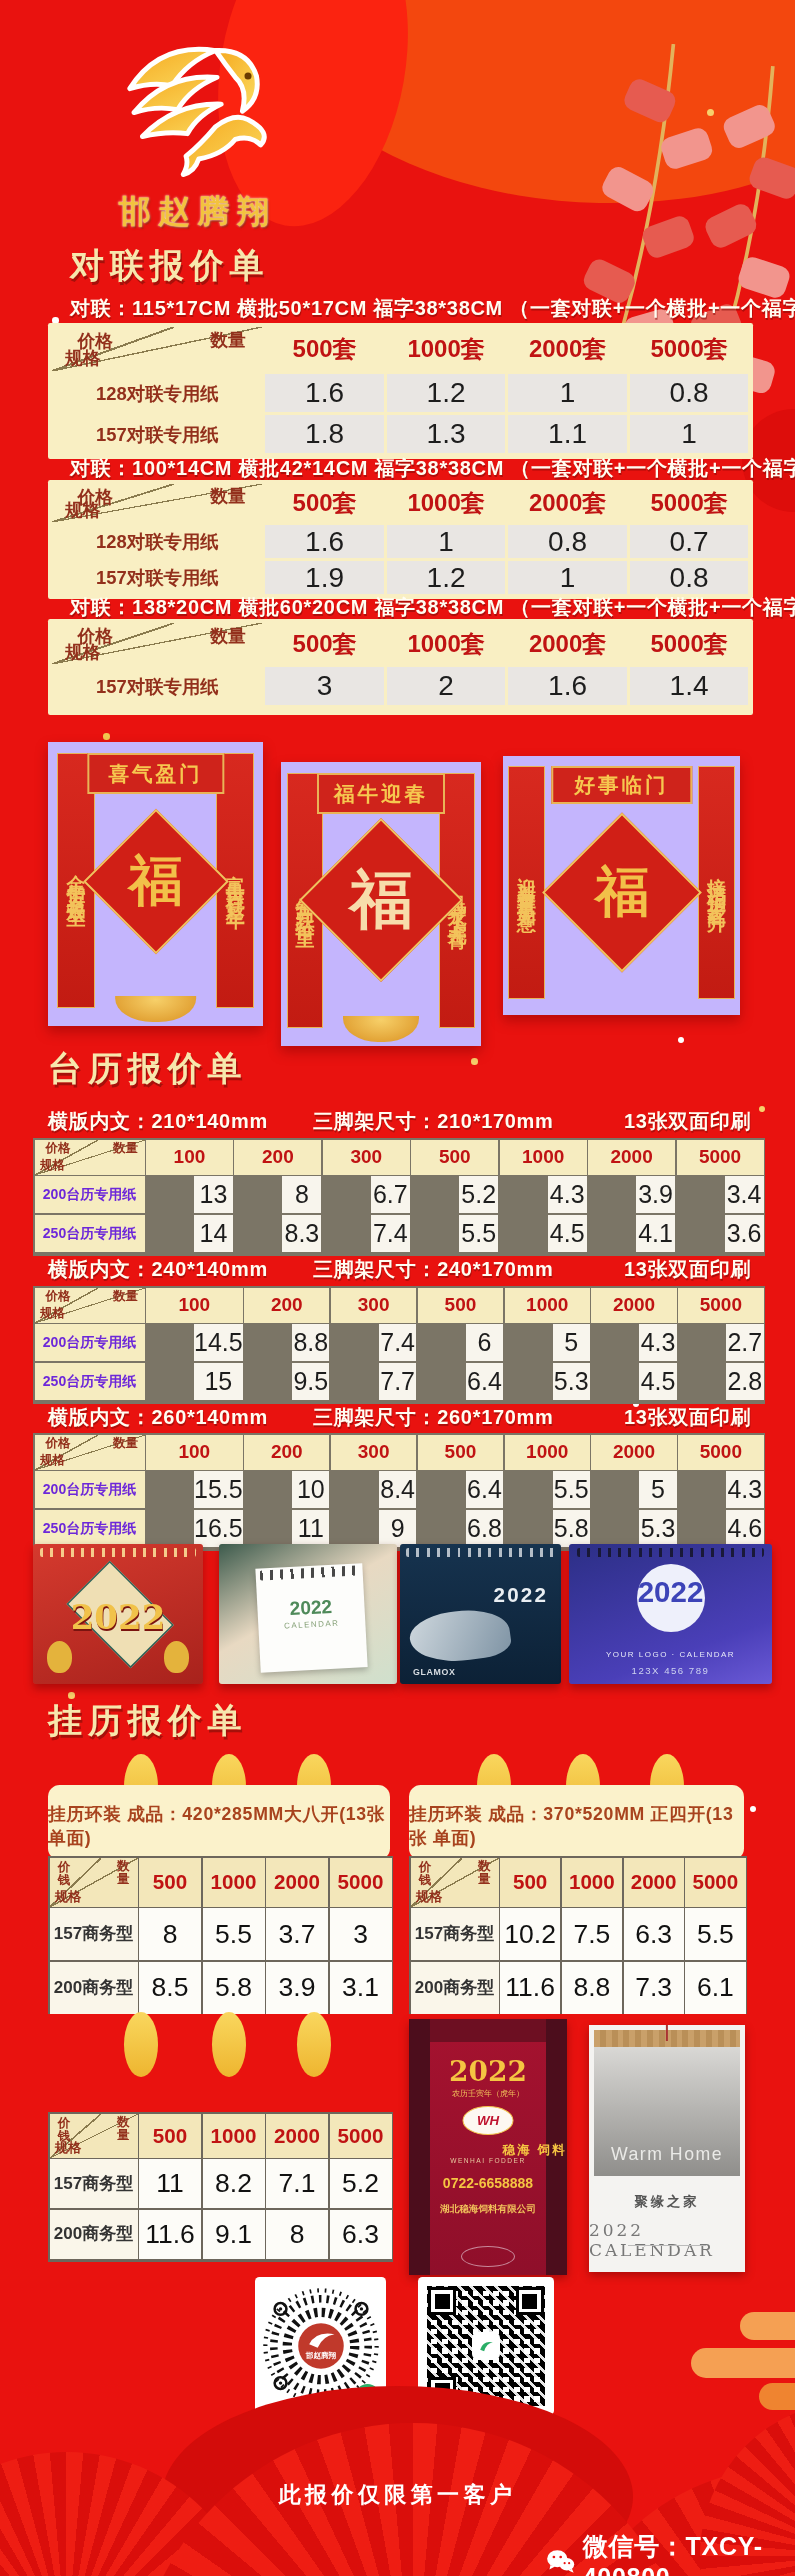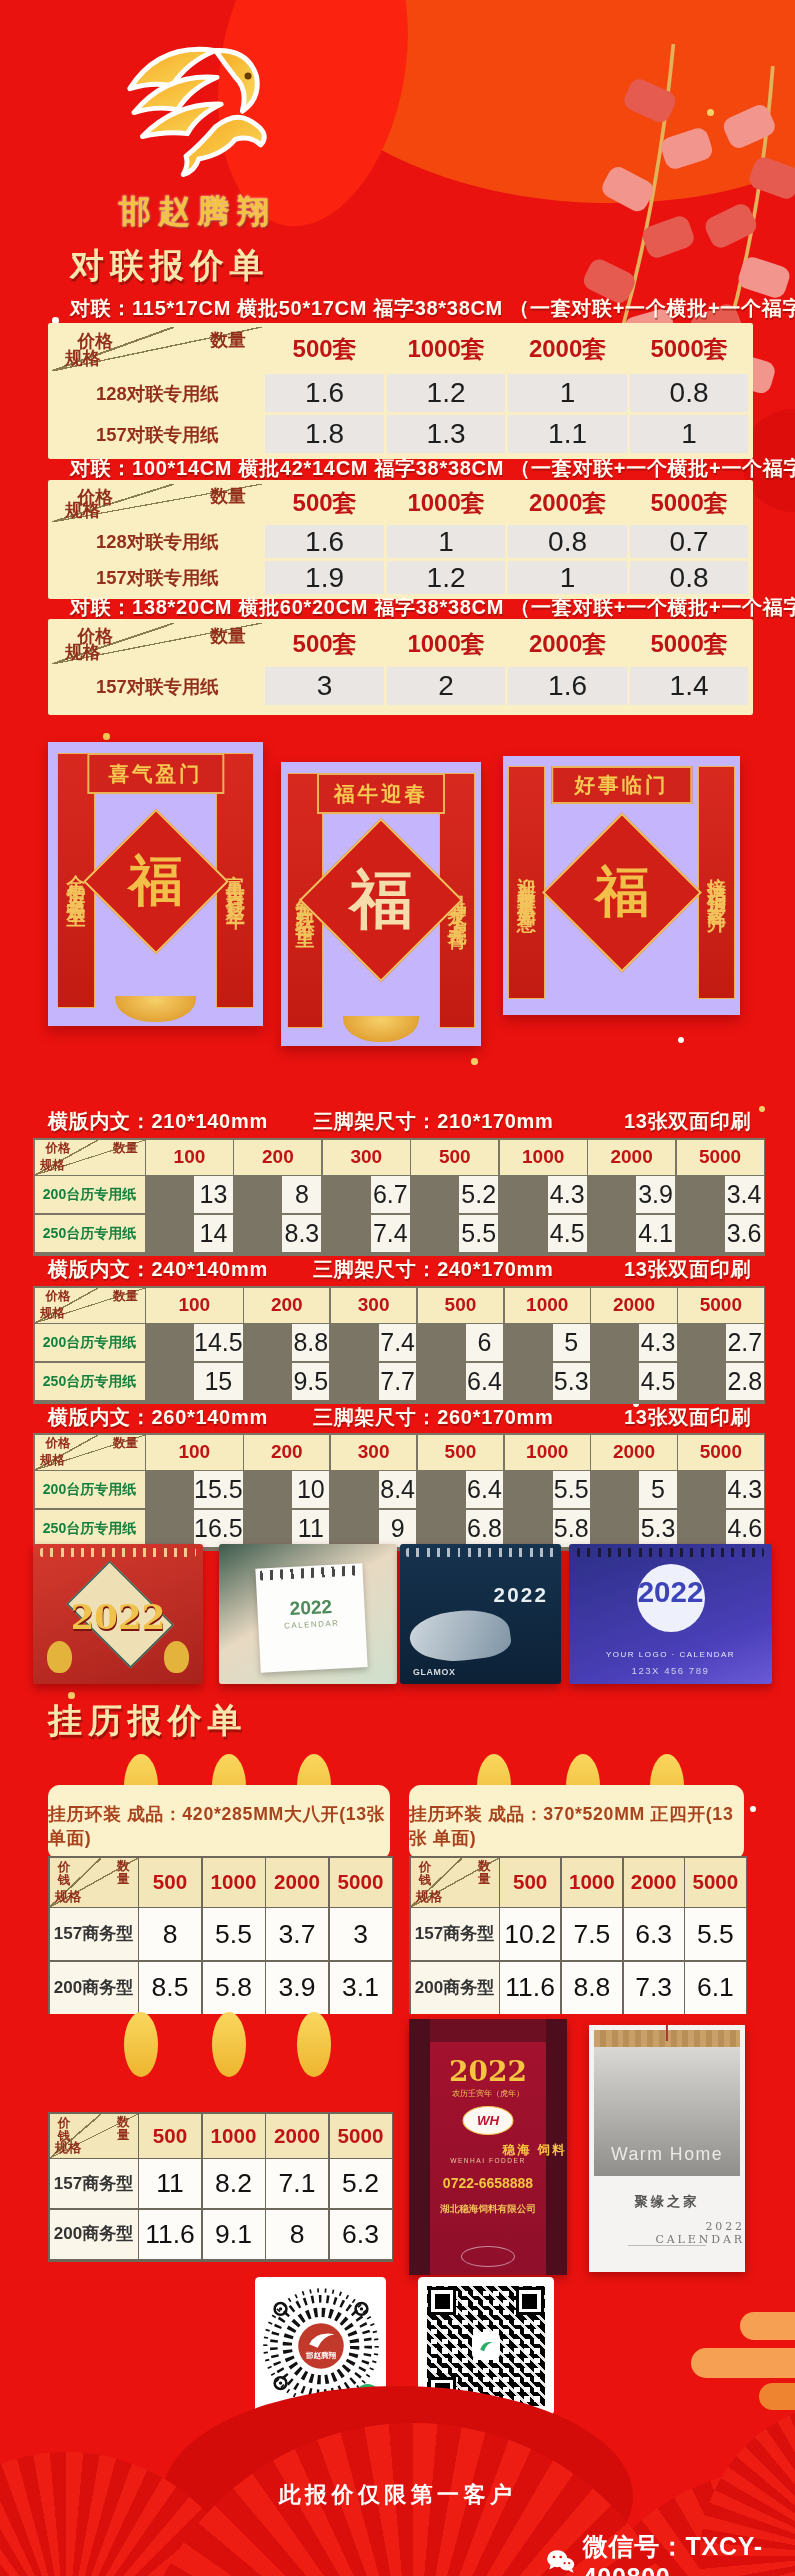--- a/index.html
+++ b/index.html
@@ -37,21 +37,21 @@
      background:linear-gradient(to bottom right,transparent 48.8%,#8a7b4e 48.8% 51.2%,transparent 51.2%);}
   .corner span{position:absolute;font-weight:900;color:#93301c;z-index:2;line-height:1.05;}
   .cn-price{left:12%;top:10%;font-size:17.7px;}
   .cn-qty{right:8%;top:8%;font-size:17.7px;}
   .cn-spec{left:6%;bottom:8%;font-size:17.7px;}
 
   
   .dtable{position:absolute;background:#7b7566;padding:1.5px;}
   .dgrid{display:grid;grid-template-columns:110px repeat(7,1fr);grid-template-rows:35px 37px 37px;gap:1.5px;height:100%;}
   .dhead{background:#f6ecc0;color:#c01313;font-size:19px;font-weight:900;}
-  .dlabel{background:#f6ecc0;color:#15803d;font-size:14px;font-weight:900;line-height:1.15;padding:0 4.4px;}
+  .dlabel{background:#f6ecc0;color:#6d28d9;font-size:14px;font-weight:900;line-height:1.15;padding:0 4.4px;}
   .dval{background:#f8f5ed;color:#1d1d1d;font-size:25px;margin-left:48px;}
   .dcorner{background:#f6ecc0;}
   .dcorner .cn-price{font-size:12.5px;top:6%;left:10%;}
   .dcorner .cn-qty{font-size:12.5px;top:6%;right:6%;}
   .dcorner .cn-spec{font-size:12.5px;bottom:6%;left:5%;}
 
   
   .ring{position:absolute;width:34px;height:65px;border-radius:50%;
         background:linear-gradient(#f9d75e,#eeb52f);}
   .wbanner{position:absolute;background:#fbf2cb;border-radius:11.8px;display:flex;align-items:flex-end;
@@ -273,20 +273,21 @@
 
   <div class="scard" style="left:503px;top:756px;width:237px;height:259px;">
     <div class="s-strip" style="left:2%;width:15%;">迎新春事事如意</div>
     <div class="s-strip" style="right:2%;width:15%;">接鸿福步步高升</div>
     <div class="s-banner" style="width:58%;">好事临门</div>
     <div class="s-diamond">
       <span class="s-fu">福</span>
     </div>
   </div>
 
+  <div class="sec-title" style="left:48px;top:1046px;">台历报价单</div>
 
   <div class="tbl-caption" style="left:48px;top:1108px;">横版内文：210*140mm</div>
   <div class="tbl-caption" style="left:313px;top:1108px;">三脚架尺寸：210*170mm</div>
   <div class="tbl-caption" style="left:624px;top:1108px;">13张双面印刷</div>
 
   <div class="dtable" style="left:33px;top:1138px;width:729px;height:115px;">
     <div class="dgrid">
       <div class="cell dcorner corner">
         <span class="cn-price">价格</span>
         <span class="cn-qty">数量</span>
@@ -526,21 +527,21 @@
     <div class="abs" style="left:50%;bottom:3%;transform:translateX(-50%);width:52px;height:19px;border:1.5px solid #c8889a;border-radius:50%;"></div>
   </div>
 
   <div class="wc" style="left:589px;top:2025px;width:156px;height:247px;background:#f4f3f1;">
     <div class="abs" style="left:3%;right:3%;top:2%;height:7%;background:repeating-linear-gradient(90deg,#c9a06a 0 5.9px,#b98f58 5.9px 11.8px);"></div>
     <div class="abs" style="left:50%;top:0;transform:translateX(-50%);width:2.2px;height:16px;background:#a33;"></div>
     <div class="abs" style="left:3%;right:3%;top:9%;height:52%;background:linear-gradient(180deg,#d9d8d5,#8f8e8b);">
       <div class="abs" style="left:0;right:0;bottom:8%;text-align:center;color:#f3f3f0;font-size:17.7px;letter-spacing:1.5px;opacity:.9;">Warm Home</div>
     </div>
     <div class="abs" style="left:0;right:0;top:68%;text-align:center;color:#555;font-size:13.3px;letter-spacing:2.9px;font-weight:bold;">聚缘之家</div>
-    <div class="abs" style="left:0;right:0;top:79%;text-align:right;color:#777;font-size:11px;letter-spacing:2.9px;font-family:'DejaVu Serif',serif;padding-left:24px;">2022 CALENDAR</div>
+    <div class="abs" style="left:0;right:0;top:79%;text-align:left;color:#777;font-size:17px;letter-spacing:2.9px;font-family:'DejaVu Serif',serif;">2022 CALENDAR</div>
     <div class="abs" style="left:25%;right:25%;top:89%;height:1.5px;background:#bbb;"></div>
   </div>
 
   <div class="qrcard" style="left:255px;top:2277px;width:131px;height:138px;">
     <svg viewBox="0 0 140 140" style="width:118px;height:118px;">
       <circle cx="70" cy="70" r="40" fill="none" stroke="#111" stroke-width="11" stroke-dasharray="4 5"></circle>
       <circle cx="70" cy="70" r="56" fill="none" stroke="#111" stroke-width="9" stroke-dasharray="3 6"></circle>
       <circle cx="70" cy="70" r="66" fill="none" stroke="#111" stroke-width="5" stroke-dasharray="2 7"></circle>
       <circle cx="22" cy="26" r="7" fill="none" stroke="#111" stroke-width="3"></circle>
         <circle cx="22" cy="26" r="2" fill="#111"></circle>

